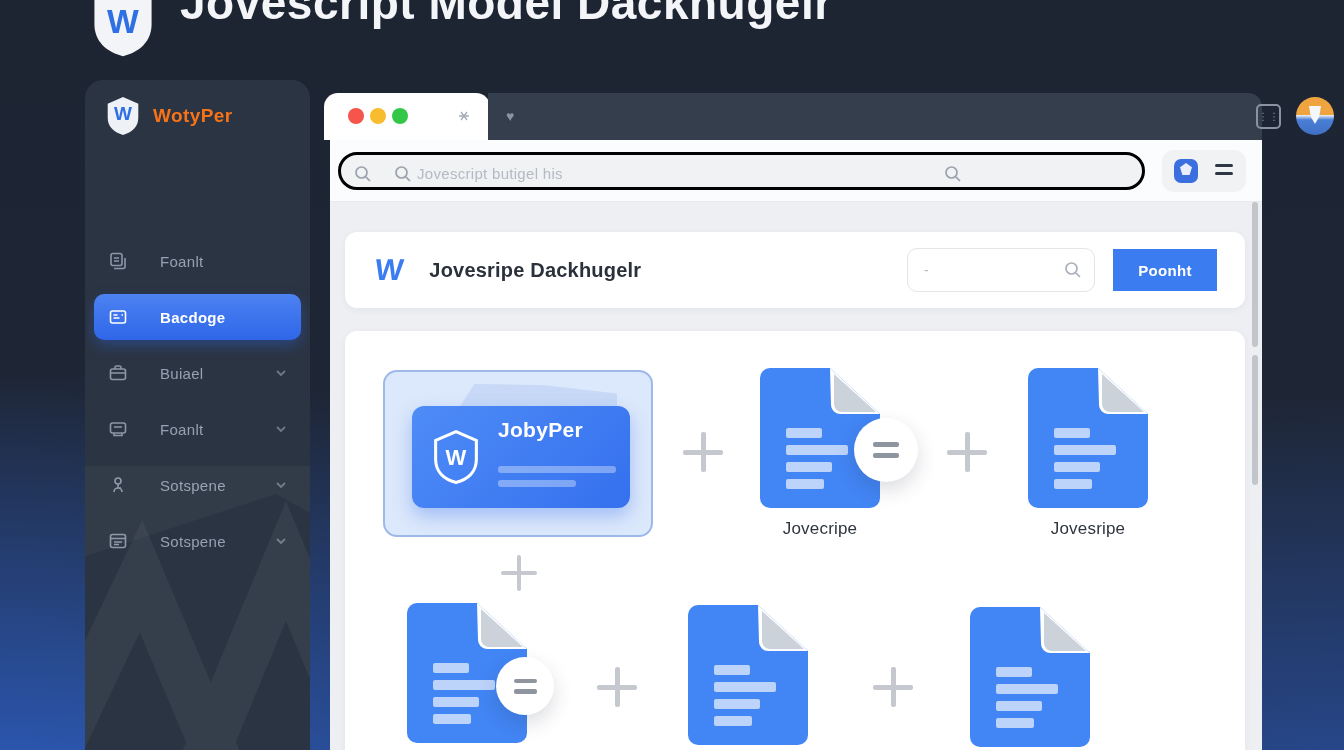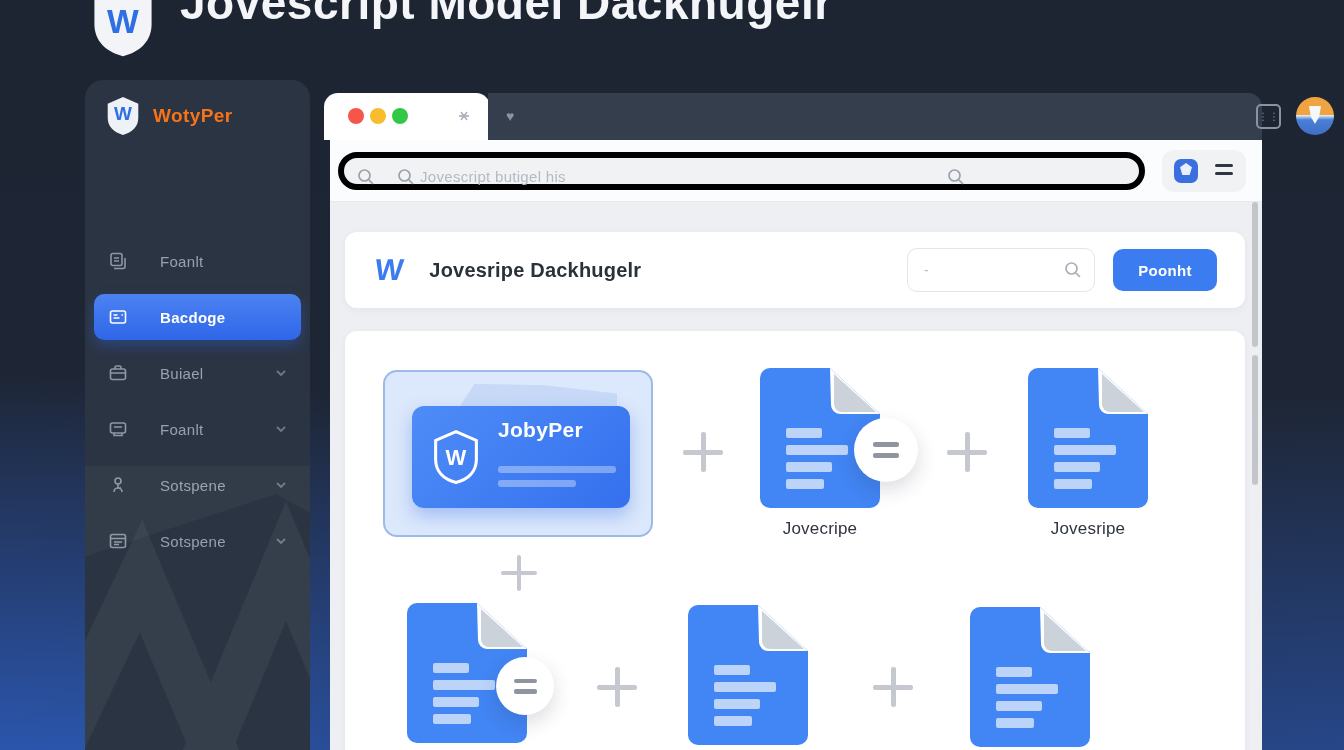--- a/index.html
+++ b/index.html
@@ -73,21 +73,21 @@
     content:""; position:absolute; left:13px; top:9px; width:12px; height:18px;
     background:#f4f7fb; clip-path:polygon(0 0,100% 0,85% 60%,50% 100%,15% 60%);
   }
 
   .urlrow {
     position:absolute; left:0; right:0; top:47px; height:62px;
     background:#fbfcfd; border-bottom:1px solid #e7e9ed;
   }
   .urlbar {
     position:absolute; left:8px; top:12px; width:807px; height:38px;
-    background:#f1f2f4; border:6px solid #000000; border-radius:19px;
+    background:#f1f2f4; border:3px solid #000000; border-radius:19px;
   }
   .urlbar .mag1 { position:absolute; left:12px; top:9px; }
   .urlbar .mag2 { position:absolute; left:52px; top:9px; }
   .urlbar .mag3 { position:absolute; left:602px; top:9px; }
   .url-text {
     position:absolute; left:76px; top:10px; font-size:15px; color:#b3bac4; letter-spacing:.3px;
   }
   .toolpill {
     position:absolute; left:832px; top:10px; width:84px; height:42px;
     background:#f1f2f4; border-radius:12px;
@@ -118,21 +118,21 @@
   .hc-title { font-size:20px; font-weight:600; color:#2b313b; letter-spacing:.2px; }
   .hc-search { position:relative; margin-left:auto; width:188px; height:44px; }
   .hc-search input {
     width:100%; height:100%; border:1px solid #e3e5e9; border-radius:10px;
     padding:0 40px 0 16px; font-size:14px; color:#3a404a; background:#fff; outline:none;
     font-family:"Liberation Sans", sans-serif;
   }
   .hc-search input::placeholder { color:#b6bcc6; }
   .hc-search .mag { position:absolute; right:12px; top:12px; }
   .hc-btn {
-    margin-left:18px; width:104px; height:42px; border:none; border-radius:10px;
+    margin-left:18px; width:104px; height:42px; border:none; border-radius:0;
     background:#3b7cf0; color:#fff; font-size:15px; font-weight:700; letter-spacing:.3px;
     cursor:pointer; font-family:"Liberation Sans", sans-serif;
   }
 
   .body-card {
     position:absolute; left:15px; top:129px; width:900px; height:620px;
     background:#ffffff; border-radius:12px; box-shadow:0 2px 8px rgba(25,35,55,.05);
   }
 
   

